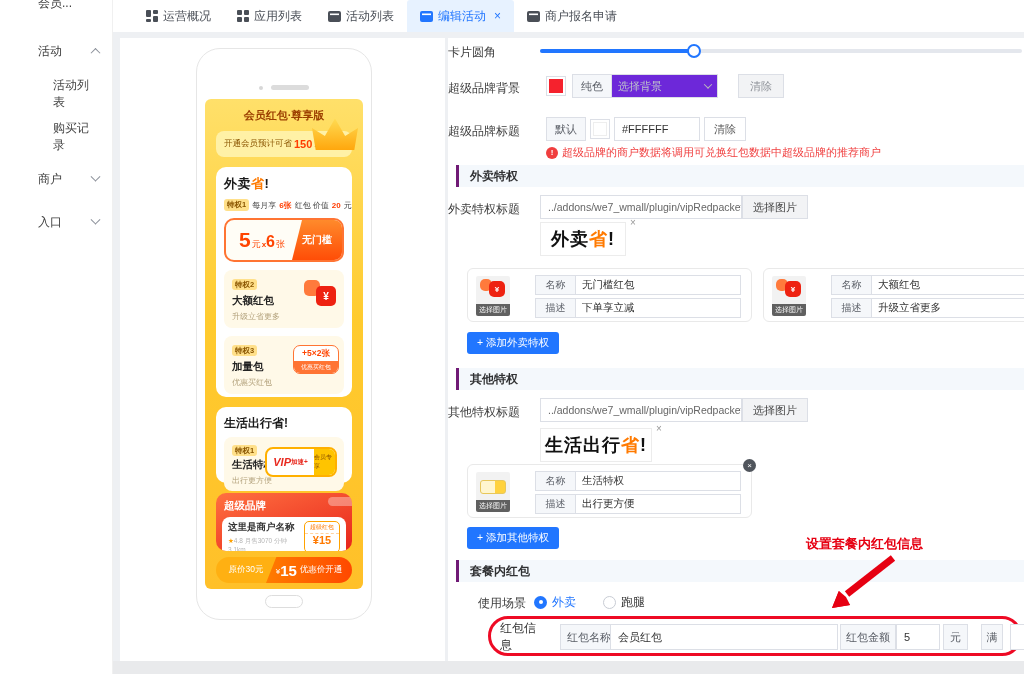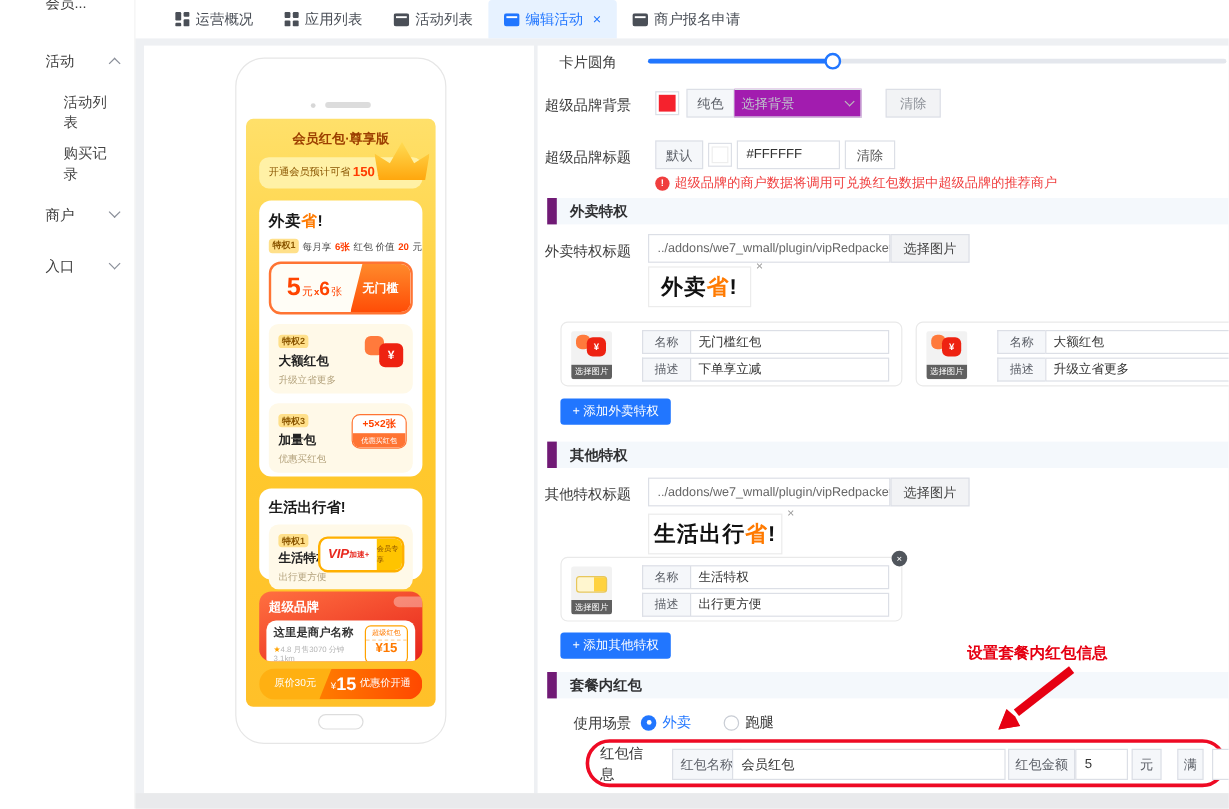--- a/index.html
+++ b/index.html
@@ -112,47 +112,47 @@
   .pbar-right { flex:1; margin-left:-10px; background:linear-gradient(90deg,#ff7c00,#ff4800);
                 color:#fff; display:flex; align-items:center; justify-content:center;
                 clip-path:polygon(12% 0,100% 0,100% 100%,0 100%); }
   .pr-cur { font-size:8px; margin-top:3px; }
   .pr-amt { font-size:15px; font-weight:bold; line-height:1; }
   .pr-txt { font-size:8.5px; margin-left:3px; }
   .home-pill { position:absolute; bottom:11px; left:50%; transform:translateX(-50%); width:38px;
                height:13px; border:1.5px solid #ddd; border-radius:7px; background:#fff; }
 
   
-  .f-label { position:absolute; font-size:12px; color:#3c3c3c; text-align:center; }
+  .f-label { position:absolute; font-size:12px; color:#3c3c3c; text-align:left; }
   .slider-track { position:absolute; left:92px; top:11px; width:482px; height:4px; border-radius:2px;
                   background:#e4e7ed; cursor:pointer; }
   .slider-fill { height:4px; border-radius:2px; background:#2176ff; }
   .slider-handle { position:absolute; top:-5px; width:14px; height:14px; border-radius:50%;
                    background:#fff; border:2px solid #2176ff; }
   .hrow { position:absolute; display:flex; align-items:center; }
   .swatch-box { width:20px; height:20px; border:1px solid #dcdfe6; background:#fff; padding:2px; flex:none; }
   .swatch-box > div { width:100%; height:100%; }
   .addon { height:24px; background:#f5f7fa; border:1px solid #dcdfe6; color:#5a5e66; font-size:11px;
            display:flex; align-items:center; justify-content:center; padding:0 8px; white-space:nowrap; }
-  .sel { width:106px; height:24px; border:1px solid #dcdfe6; border-left:none; background:#a21caf;
+  .sel { width:106px; height:24px; border:1px solid #dcdfe6; border-left:none; background:#6d28d9;
          display:flex; align-items:center; padding:0 6px; color:#bfc4cc; font-size:11px; }
   .sel .sel-chev { margin-left:auto; width:6px; height:6px; border-right:1.2px solid #bbb;
                    border-bottom:1.2px solid #bbb; transform:rotate(45deg) translate(-1px,-1px); }
   .inp { height:24px; border:1px solid #dcdfe6; background:#fff; display:flex; align-items:center;
          padding:0 7px; font-size:11px; color:#333; }
   .btn-gray { height:24px; padding:0 11px; background:#f2f3f5; border:1px solid #dcdfe6; color:#8c9097;
               font-size:11px; display:flex; align-items:center; cursor:pointer; }
   .btn-plain { height:24px; padding:0 9px; background:#fff; border:1px solid #dcdfe6; color:#555;
                font-size:11px; display:flex; align-items:center; cursor:pointer; }
   .warn { position:absolute; left:98px; top:107px; display:flex; align-items:center; gap:4px;
           color:#f03e3e; font-size:11px; }
   .warn-ico { width:12px; height:12px; border-radius:50%; background:#f03e3e; color:#fff; font-size:8px;
               font-weight:bold; display:flex; align-items:center; justify-content:center; flex:none; }
   .sec { position:absolute; left:8px; width:568px; height:22px; background:#f4f8fc;
-         border-left:8px solid #701a75; display:flex; align-items:center; padding-left:11px;
+         border-left:3px solid #701a75; display:flex; align-items:center; padding-left:11px;
          font-size:12px; font-weight:bold; color:#303133; }
   .path-inp { position:absolute; left:92px; width:202px; height:24px; border:1px solid #dcdfe6;
               background:#fff; display:flex; align-items:center; padding:0 7px; font-size:10.5px;
               color:#666; white-space:nowrap; overflow:hidden; }
   .choose-btn { position:absolute; left:294px; width:66px; height:24px; background:#f2f3f5;
                 border:1px solid #dcdfe6; color:#444; font-size:11px; display:flex; align-items:center;
                 justify-content:center; cursor:pointer; }
   .img-prev { position:absolute; left:92px; height:34px; background:#fff; border:1px solid #ececec;
               display:flex; align-items:center; justify-content:center; font-size:18px; font-weight:bold;
               color:#111; letter-spacing:1px; }

